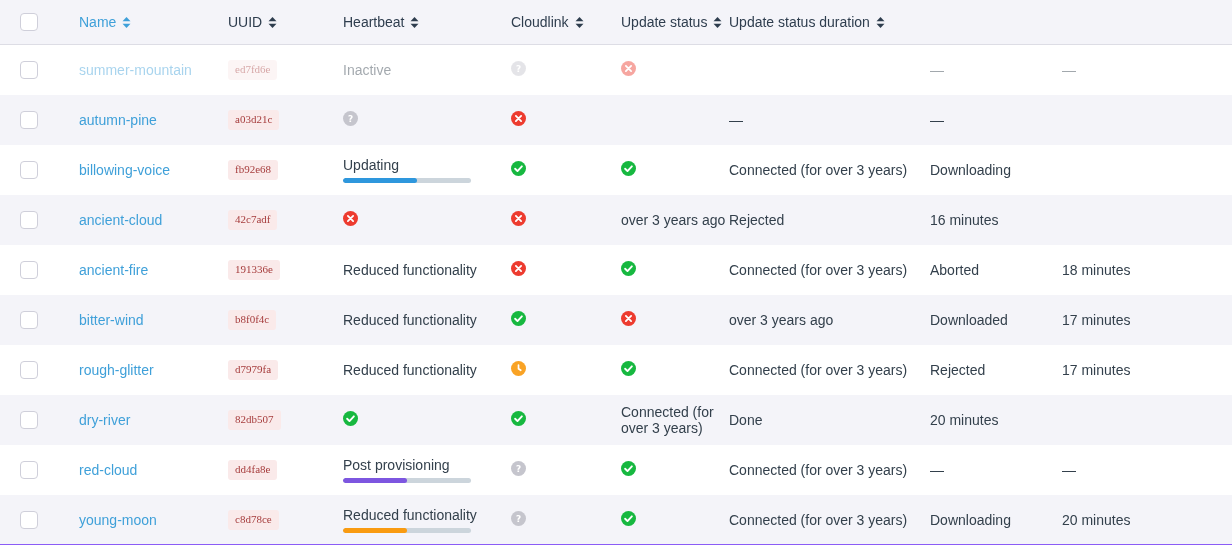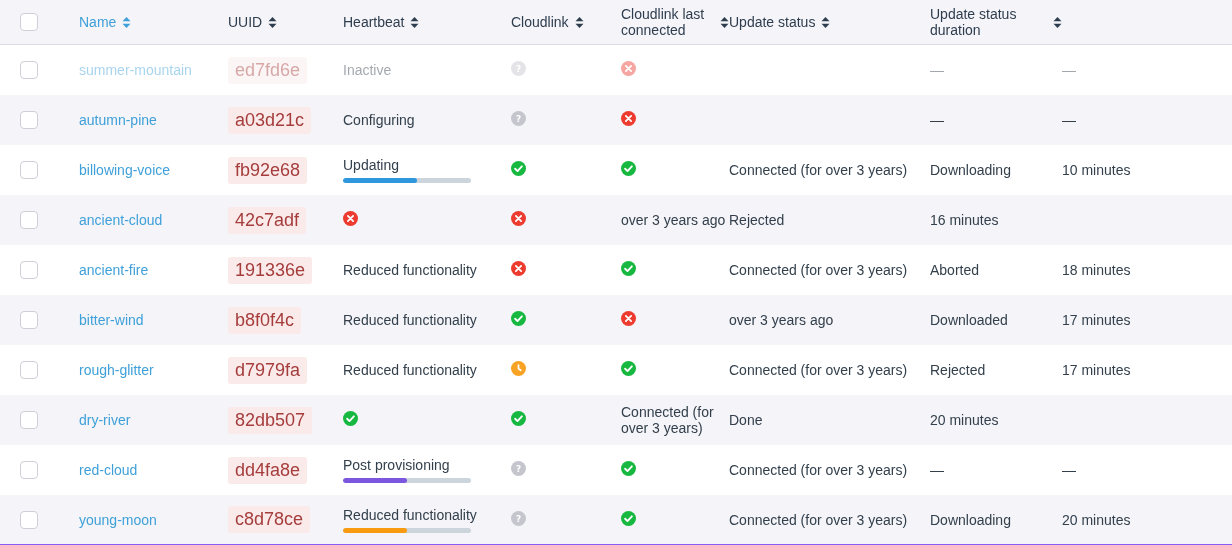--- a/index.html
+++ b/index.html
@@ -26,21 +26,21 @@
     width:18px; height:18px; border:1px solid #cfcfda; border-radius:4px;
     background:#fff; margin-left:20px; display:block;
   }
   .th{display:flex; align-items:center; gap:6px; color:var(--header-text); cursor:pointer}
   .th.sorted{color:var(--link)}
   .sort-icon{display:inline-flex}
   .sort-icon svg{display:block; fill:currentColor}
   .name-link{color:var(--link); text-decoration:none; cursor:pointer}
   .uuid-badge{
     display:inline-block; background:var(--uuid-bg); color:var(--uuid-text);
-    font-family:Liberation Sans, sans-serif; font-size:18px;
+    font-family:Liberation Serif, serif; font-size:11px;
     line-height:1; padding:4px 7px 5px; border-radius:3px;
   }
   .cell{min-width:0}
   .status-cell{display:flex; flex-direction:column; justify-content:flex-start}
   .track{width:128px; height:5px; border-radius:3px; background:var(--track); margin-top:5px; overflow:hidden}
   .fill{height:5px; border-radius:3px}
   .icon{width:15px; height:15px; display:inline-block}
   .icon svg{display:block}
   .muted{opacity:.45}
 </style>
@@ -82,29 +82,20 @@
     <div class="cell th">
       <span>Cloudlink</span>
       <span class="sort-icon">
           <svg width="9" height="11" viewBox="0 0 9 11">
             <path d="M4.5 0 L8.5 4.3 H0.5 Z"></path>
             <path d="M0.5 6.7 H8.5 L4.5 11 Z"></path>
           </svg>
         </span>
     </div>
     <div class="cell th">
-      <span>Cloudlink last connected</span>
-      <span class="sort-icon">
-          <svg width="9" height="11" viewBox="0 0 9 11">
-            <path d="M4.5 0 L8.5 4.3 H0.5 Z"></path>
-            <path d="M0.5 6.7 H8.5 L4.5 11 Z"></path>
-          </svg>
-        </span>
-    </div>
-    <div class="cell th">
       <span>Update status</span>
       <span class="sort-icon">
           <svg width="9" height="11" viewBox="0 0 9 11">
             <path d="M4.5 0 L8.5 4.3 H0.5 Z"></path>
             <path d="M0.5 6.7 H8.5 L4.5 11 Z"></path>
           </svg>
         </span>
     </div>
     <div class="cell th">
       <span>Update status duration</span>
@@ -137,23 +128,20 @@
         <div class="cell muted"><span></span></div>
         <div class="cell muted"><span>—</span></div>
         <div class="cell muted"><span>—</span></div>
       </div>
       <div class="row">
         <div class="cell">
           <span class="checkbox"></span>
         </div>
         <div class="cell"><a class="name-link">autumn-pine</a></div>
         <div class="cell"><span class="uuid-badge">a03d21c</span></div>
-        <div class="cell status-cell">
-          <span class="status-text">Configuring</span>
-        </div>
         <div class="cell"><span class="icon"><svg width="15" height="15" viewBox="0 0 16 16">
               <circle cx="8" cy="8" r="8" fill="#c5c5cd"></circle>
               <text x="8" y="11.4" text-anchor="middle" font-size="9.5" font-weight="bold" fill="#fff" font-family="DejaVu Sans, sans-serif">?</text>
             </svg></span></div>
         <div class="cell"><span class="icon"><svg width="15" height="15" viewBox="0 0 16 16">
               <circle cx="8" cy="8" r="8" fill="#ed3b2f"></circle>
               <path d="M5.2 5.2 L10.8 10.8 M10.8 5.2 L5.2 10.8" stroke="#fff" stroke-width="1.9" stroke-linecap="round"></path>
             </svg></span></div>
         <div class="cell"><span></span></div>
         <div class="cell"><span>—</span></div>
@@ -174,21 +162,20 @@
         <div class="cell"><span class="icon"><svg width="15" height="15" viewBox="0 0 16 16">
               <circle cx="8" cy="8" r="8" fill="#17b840"></circle>
               <path d="M4.4 8.3 L6.9 10.8 L11.6 5.7" stroke="#fff" stroke-width="2" fill="none" stroke-linecap="round" stroke-linejoin="round"></path>
             </svg></span></div>
         <div class="cell"><span class="icon"><svg width="15" height="15" viewBox="0 0 16 16">
               <circle cx="8" cy="8" r="8" fill="#17b840"></circle>
               <path d="M4.4 8.3 L6.9 10.8 L11.6 5.7" stroke="#fff" stroke-width="2" fill="none" stroke-linecap="round" stroke-linejoin="round"></path>
             </svg></span></div>
         <div class="cell"><span>Connected (for over 3 years)</span></div>
         <div class="cell"><span>Downloading</span></div>
-        <div class="cell"><span>10 minutes</span></div>
       </div>
       <div class="row">
         <div class="cell">
           <span class="checkbox"></span>
         </div>
         <div class="cell"><a class="name-link">ancient-cloud</a></div>
         <div class="cell"><span class="uuid-badge">42c7adf</span></div>
         <div class="cell"><span class="icon"><svg width="15" height="15" viewBox="0 0 16 16">
               <circle cx="8" cy="8" r="8" fill="#ed3b2f"></circle>
               <path d="M5.2 5.2 L10.8 10.8 M10.8 5.2 L5.2 10.8" stroke="#fff" stroke-width="1.9" stroke-linecap="round"></path>

